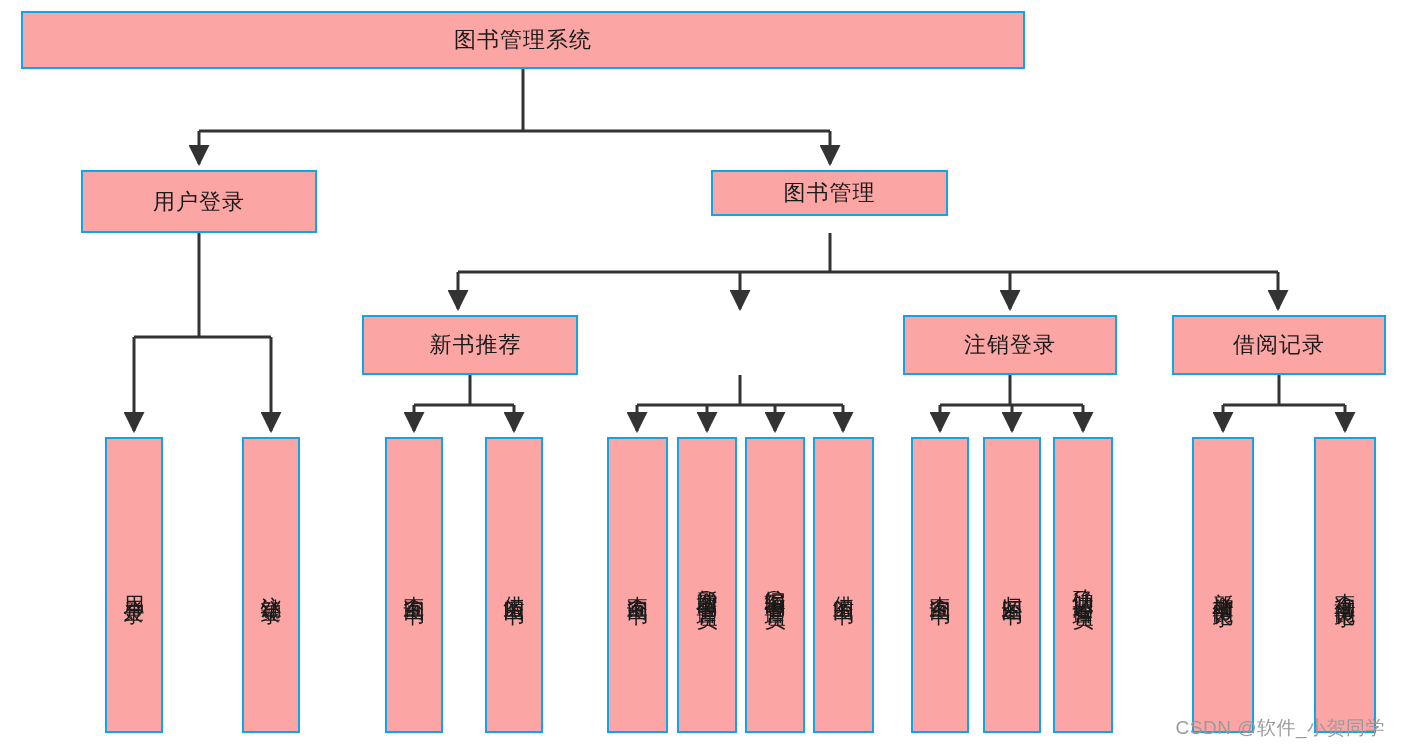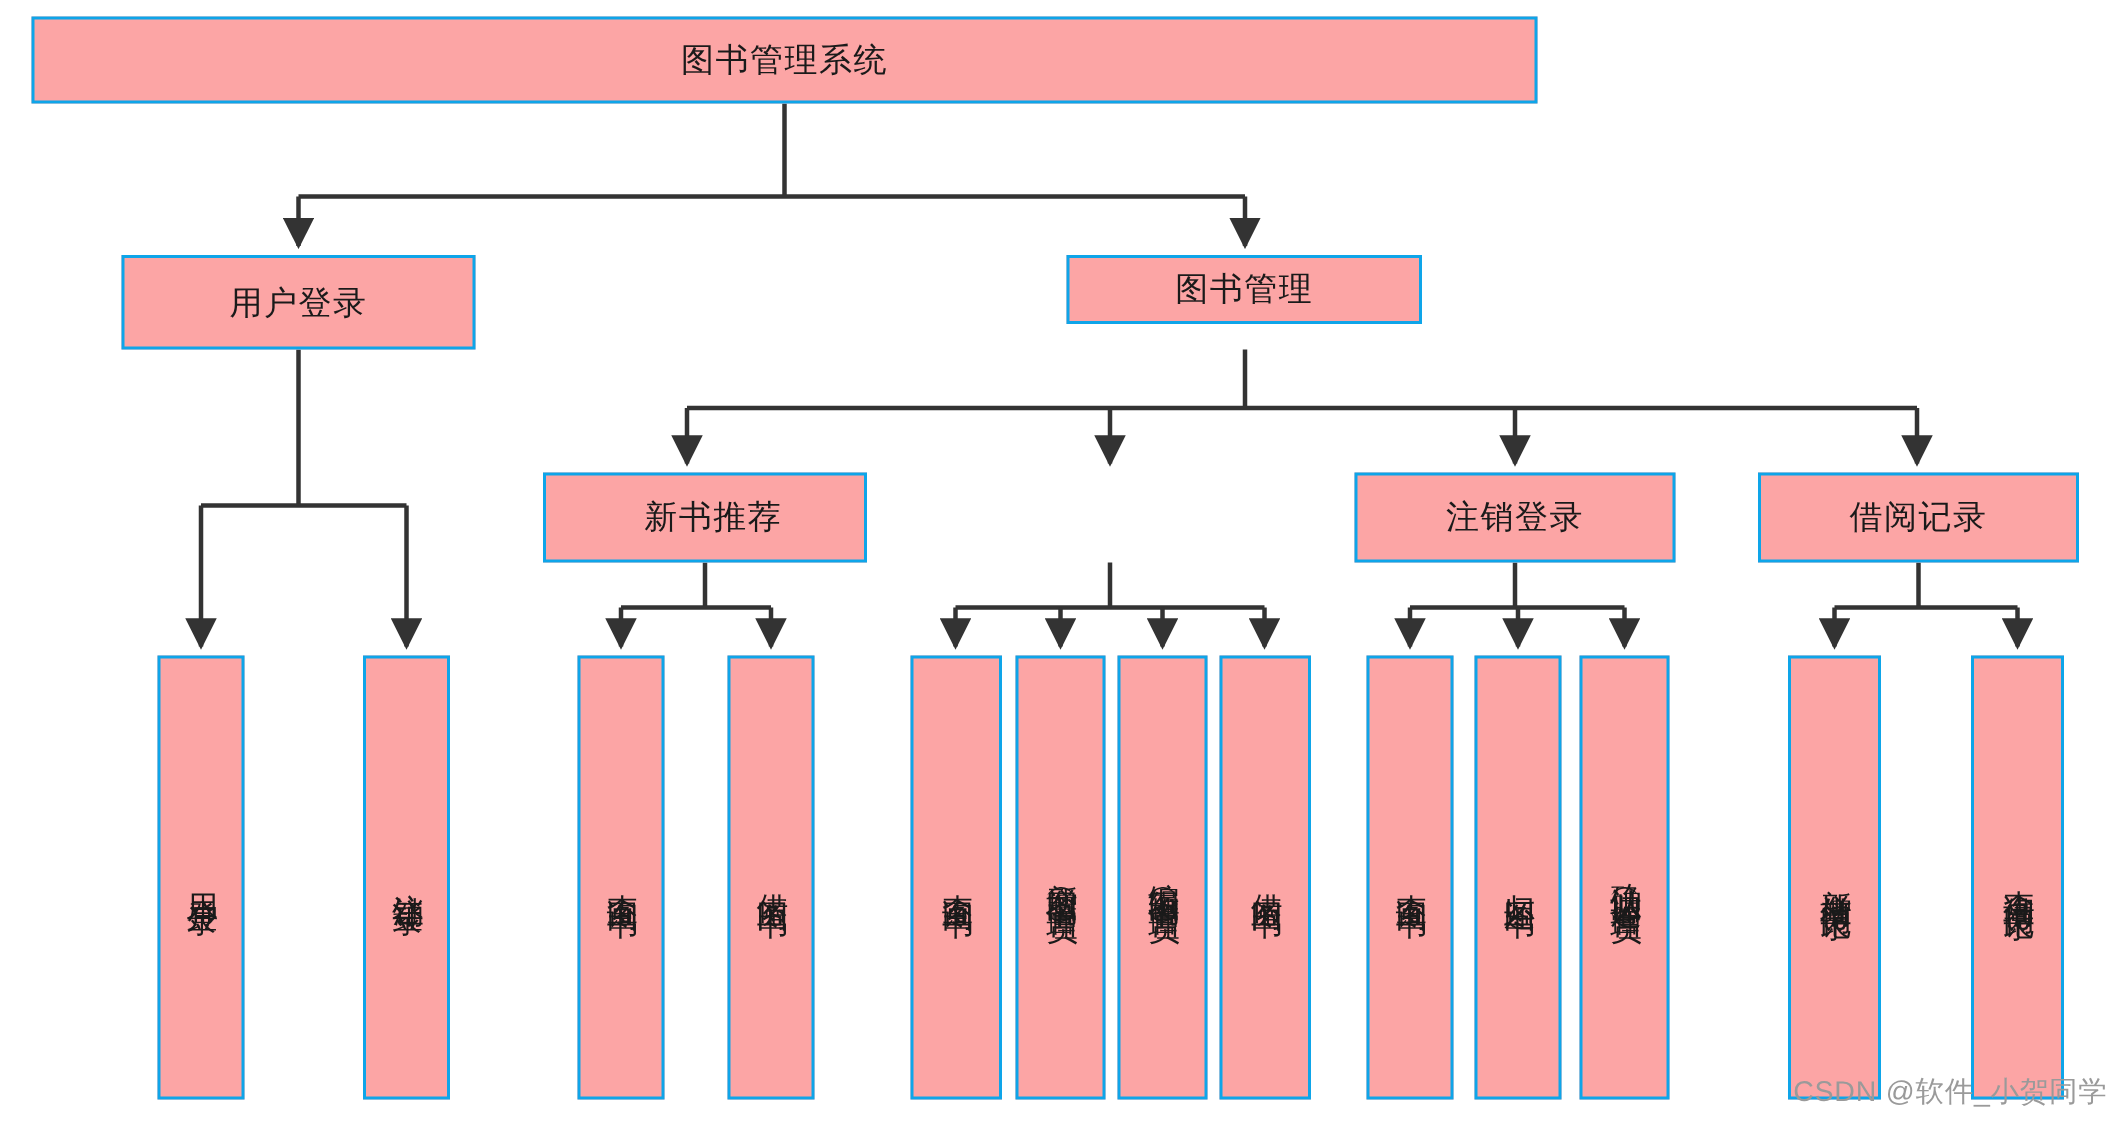--- a/index.html
+++ b/index.html
@@ -42,21 +42,21 @@
     writing-mode: vertical-rl;
     text-orientation: upright;
     font-size: 21px;
     line-height: 1.05;
     letter-spacing: 3px;
     padding: 4px 0;
     white-space: nowrap;
   }
   .watermark {
     position: absolute;
-    right: 0;
+    right: 20px;
     bottom: 6px;
     font-size: 19px;
     color: #9a9a9a;
     letter-spacing: 0.5px;
     white-space: nowrap;
   }
 </style>
 </head>
 <body>
 

